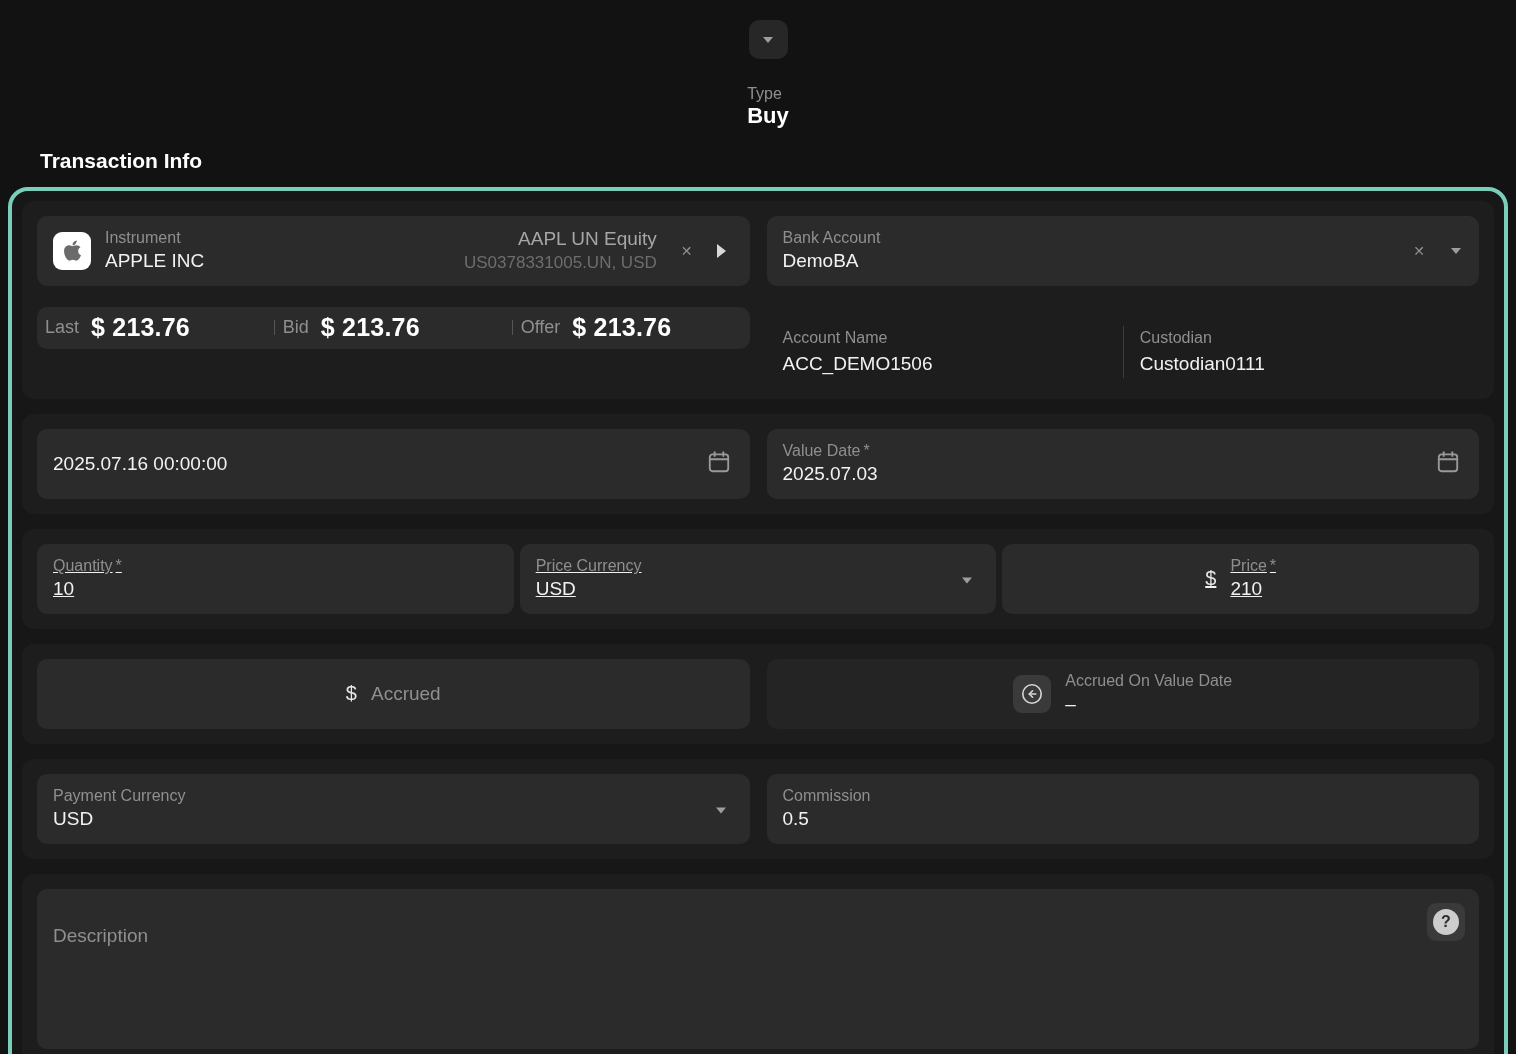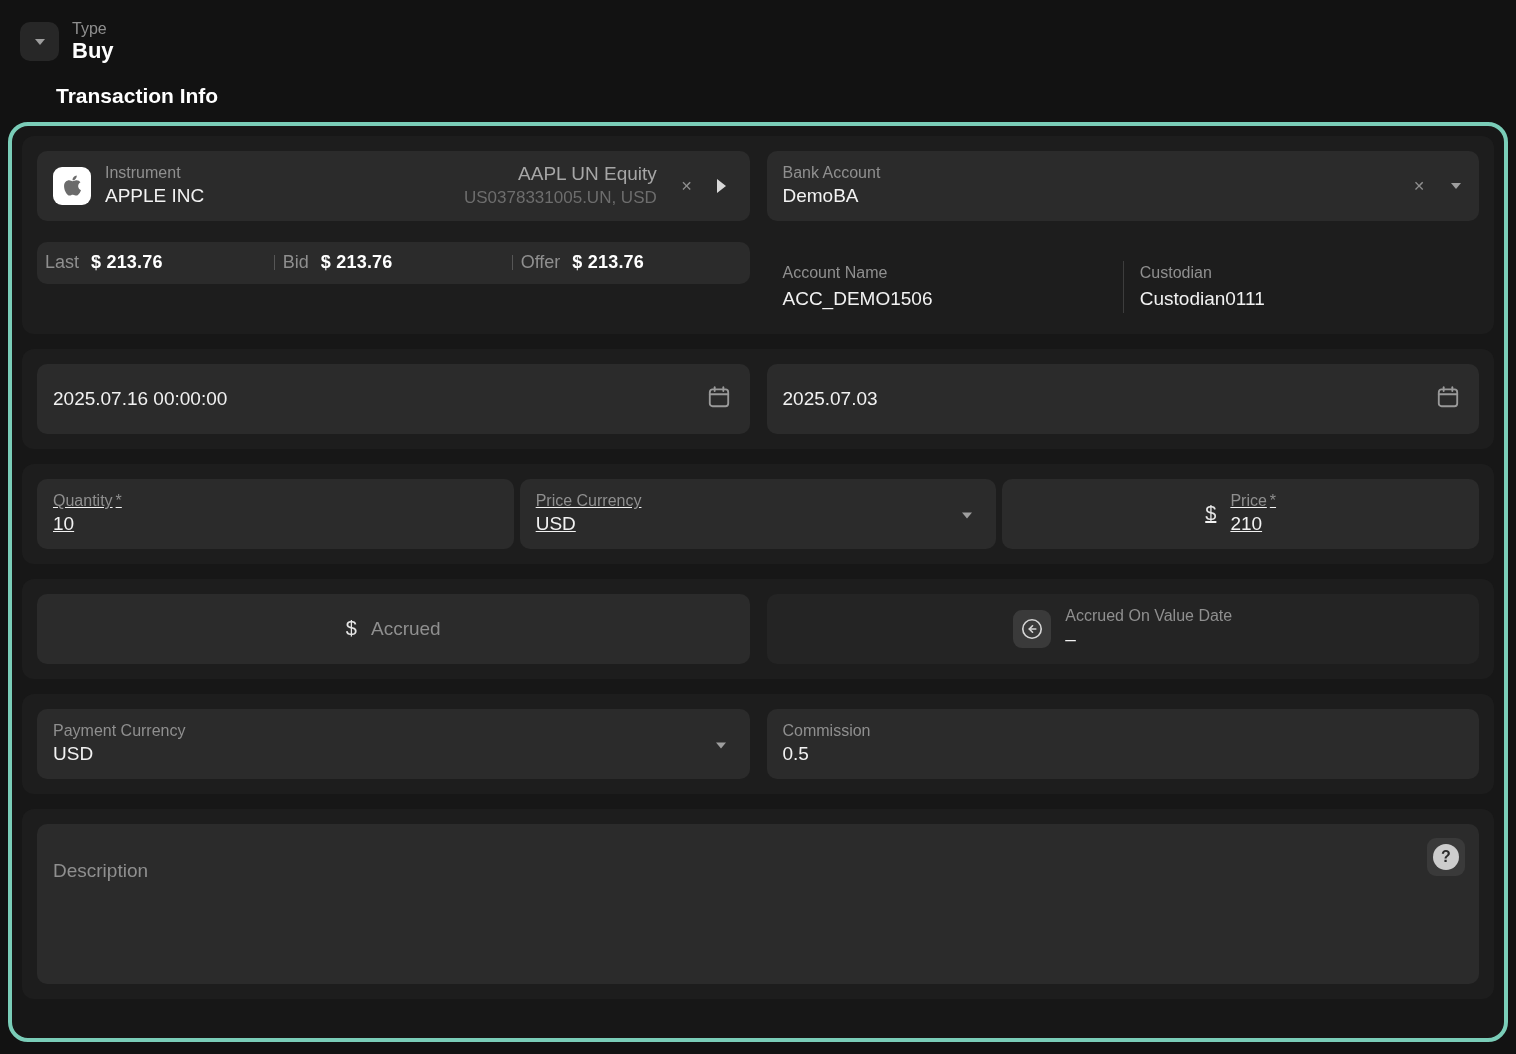--- a/index.html
+++ b/index.html
@@ -6,34 +6,34 @@
   html, body { background: #121212; }
   body {
     width: 1516px; height: 1054px;
     font-family: "Liberation Sans", sans-serif;
     color: #f2f2f2;
     overflow: hidden;
   }
 
   
   .top { padding: 20px 0 0 20px; }
-  .type-row { display: flex; align-items: center; gap: 13px; }
+  .type-row { display: flex; align-items: center; gap: 26px; flex-direction: column; }
   .chip {
     width: 39px; height: 39px; background: #272727; border-radius: 10px;
     display: flex; align-items: center; justify-content: center; cursor: pointer;
   }
   .caret {
     width: 0; height: 0;
     border-left: 5px solid transparent; border-right: 5px solid transparent;
     border-top: 6px solid #9e9e9e;
   }
   .type-text { display: flex; flex-direction: column; line-height: 1.15; }
   .type-label { font-size: 16px; color: #8f8f8f; }
   .type-value { font-size: 22px; font-weight: bold; color: #ffffff; }
-  .section-title { margin: 20px 0 14px 36px; font-size: 21px; font-weight: bold; color: #ffffff; }
+  .section-title { margin: 20px 0 14px 20px; font-size: 21px; font-weight: bold; color: #ffffff; }
 
   
   .panel {
     margin: 0 8px; border: 4px solid #c2410c; border-radius: 20px;
     background: #171717; padding: 10px;
     display: flex; flex-direction: column; gap: 15px;
     height: 920px;
   }
   .section { background: #1d1d1d; border-radius: 12px; padding: 15px; }
   .grid2 { display: grid; grid-template-columns: 1fr 1fr; gap: 17px; }
@@ -76,21 +76,21 @@
   .inst-ticker { font-size: 19px; color: #a6a6a6; }
   .inst-isin { font-size: 17px; color: #6d6d6d; }
   .inst-right { margin-left: auto; display: flex; align-items: center; gap: 24px; padding-right: 8px; }
 
   .quotes {
     background: #2b2b2b; border-radius: 10px; height: 42px;
     display: flex; align-items: center;
   }
   .quote-group { flex: 1; display: flex; align-items: center; gap: 12px; padding-left: 8px; }
   .quote-label { font-size: 18px; color: #8f8f8f; }
-  .quote-value { font-size: 18px; font-weight: bold; color: #ffffff; letter-spacing: .2px; }
+  .quote-value { font-size: 25px; font-weight: bold; color: #ffffff; letter-spacing: .2px; }
   .quote-divider { width: 1px; height: 15px; background: #565656; }
 
   .account-info { display: grid; grid-template-columns: 1fr 1fr; margin-top: 19px; padding: 0 16px; }
   .account-cell { display: flex; flex-direction: column; line-height: 1.5; }
   .account-cell .label { font-size: 16px; color: #8f8f8f; }
   .account-cell .value { font-size: 19px; color: #f2f2f2; }
   .account-cell.with-divider { border-left: 1px solid #3d3d3d; padding-left: 16px; }
 
   
   .cal-icon { position: absolute; right: 18px; top: 50%; transform: translateY(-50%); cursor: pointer; }
@@ -203,20 +203,21 @@
       <span class="cal-icon">
         <svg width="26" height="26" viewBox="0 0 24 24" fill="none" stroke="#9a9a9a" stroke-width="1.7" stroke-linecap="round">
           <rect x="3.5" y="5" width="17" height="15.5" rx="2.5"></rect>
           <line x1="8" y1="3" x2="8" y2="6.5"></line>
             <line x1="16" y1="3" x2="16" y2="6.5"></line>
           <line x1="3.5" y1="9.5" x2="20.5" y2="9.5"></line>
         </svg>
       </span>
     </div>
     <div class="field">
+      <span class="label"><span>Value Date</span><span class="req">*</span></span>
       <span class="value">2025.07.03</span>
       <span class="cal-icon">
         <svg width="26" height="26" viewBox="0 0 24 24" fill="none" stroke="#9a9a9a" stroke-width="1.7" stroke-linecap="round">
           <rect x="3.5" y="5" width="17" height="15.5" rx="2.5"></rect>
           <line x1="8" y1="3" x2="8" y2="6.5"></line>
             <line x1="16" y1="3" x2="16" y2="6.5"></line>
           <line x1="3.5" y1="9.5" x2="20.5" y2="9.5"></line>
         </svg>
       </span>
     </div>

